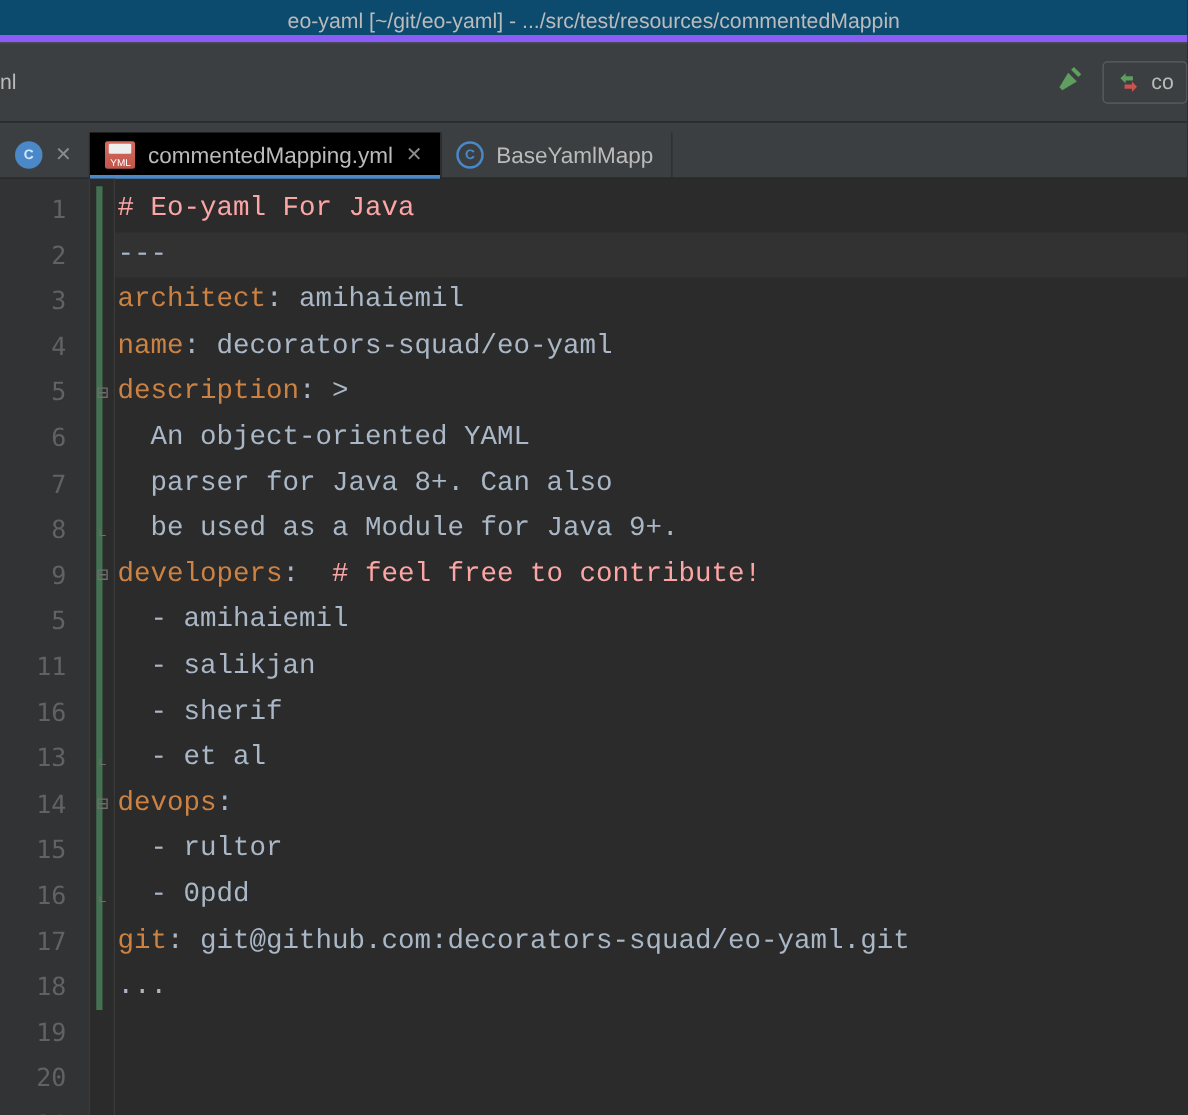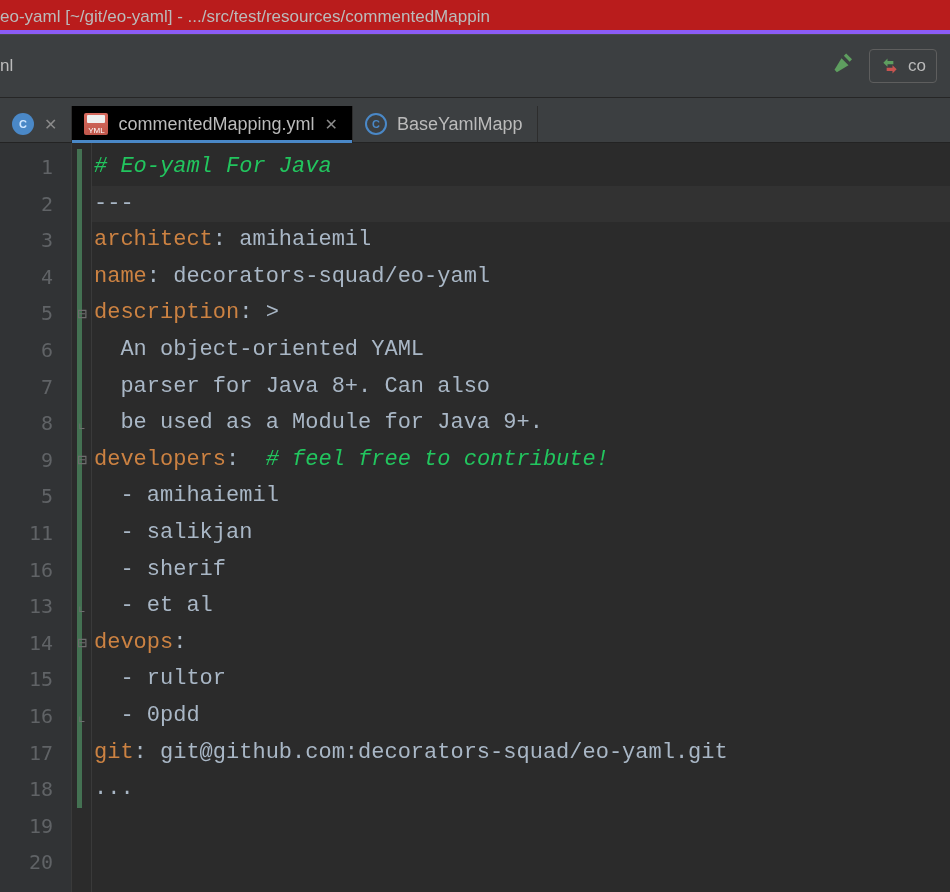--- a/index.html
+++ b/index.html
@@ -7,27 +7,27 @@
     background: #2b2b2b;
     font-family: Menlo, Monaco, 'Courier New', monospace;
     font-size: 20px;
     color: #a9b7c6;
     overflow: hidden;
     width: 950px;
     height: 892px;
   }
   .titlebar {
     height: 34px;
-    background: #b91c1c;
+    background: #0c4a6e;
     color: #bbbbbb;
     font-family: -apple-system, "Helvetica Neue", Arial, sans-serif;
     font-size: 17px;
-    text-align: left;
+    text-align: center;
     line-height: 34px;
-    border-bottom: 4px solid #8b5cf6;
+    border-bottom: 6px solid #8b5cf6;
     overflow: hidden;
     white-space: nowrap;
   }
   .toolbar {
     height: 64px;
     background: #3c3f41;
     border-top: 1px solid #4a4a4a;
     border-bottom: 1px solid #262626;
     display: flex;
     align-items: center;
@@ -35,21 +35,21 @@
     font-size: 17px;
     color: #bbbbbb;
     position: relative;
   }
   .toolbar-left {
     padding-left: 0;
     overflow: hidden;
   }
   .toolbar-right {
     position: absolute;
-    right: 13px;
+    right: 0;
     display: flex;
     align-items: center;
     gap: 10px;
     padding-right: 0;
   }
   .config-box {
     border: 1px solid #5e5e5e;
     border-radius: 4px;
     background: #3c3f41;
     height: 34px;
@@ -173,21 +173,21 @@
   .caret-line {
     position: absolute;
     left: 0; right: 0;
     height: 36.6px;
     background: #323232;
     z-index: 0;
   }
   .code .line > * { position: relative; z-index: 1; }
   .tok-key { color: #cc8242; }
   .tok-text { color: #a9b7c6; }
-  .tok-comment { color: #22c55e; font-style: italic; }
+  .tok-comment { color: #fca5a5; }
   .tok-colon { color: #a9b7c6; }
   .hammer-icon { display:inline-block; }
   .arrows-icon svg { display:block; }
 </style>
 </head>
 <body>
 
 <div class="titlebar">
   <span>eo-yaml [~/git/eo-yaml] - .../src/test/resources/commentedMappin</span>
 </div>

